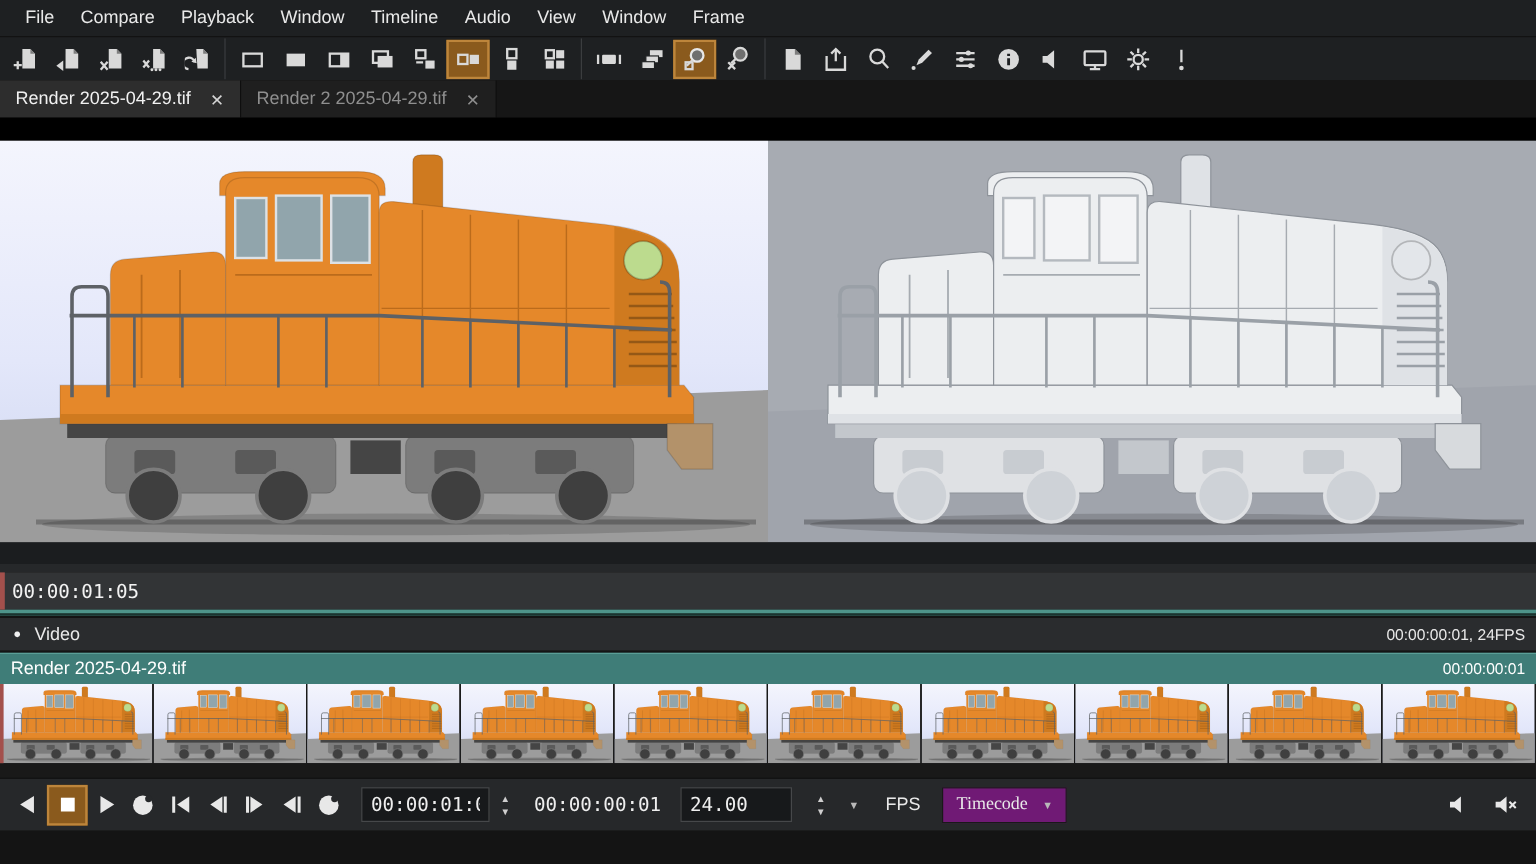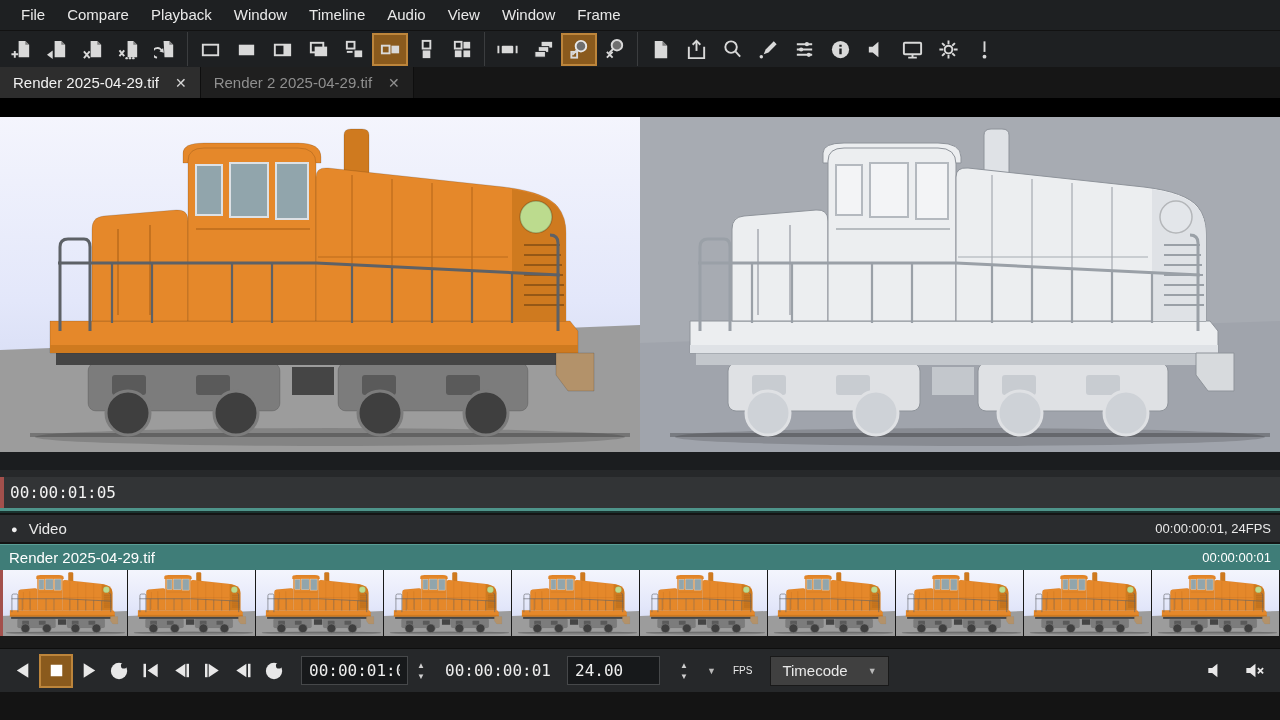--- a/index.html
+++ b/index.html
@@ -90,24 +90,24 @@
   .field { height:29px; background:#17191b; border:1px solid #46484a; color:#eeeeee;
            font:16px "DejaVu Sans Mono", monospace; padding:0 7px; }
   .tc-input { width:107px; margin-left:11px; }
   .fps-input { width:93px; margin-left:10px; }
   .spin { display:flex; flex-direction:column; align-items:center; justify-content:center;
           gap:4px; width:16px; margin-left:5px; cursor:pointer; }
   .spin span { font-size:8px; line-height:7px; color:#cfcfcf; }
   .spin2 { margin-left:16px; }
   .tc-text { font:16px "DejaVu Sans Mono", monospace; color:#eeeeee; margin-left:16px; width:112px; }
   .mini-arrow { font-size:9px; color:#b9b9b9; margin-left:15px; cursor:pointer; }
-  .fps-label { font-size:10px; color:#e9e9e9; margin-left:17px; }
-  .dropdown { margin-left:18px; height:30px; background:#404040; border:1px solid #191919;
-              color:#e9e9e9; font-size:15px; display:flex; align-items:center; gap:20px;
-              padding:0 11px; cursor:pointer; font-family:Liberation Sans, sans-serif; }
+  .fps-label { font-size:15px; color:#e9e9e9; margin-left:22px; }
+  .dropdown { margin-left:18px; height:30px; background:#701a75; border:1px solid #191919;
+              color:#e9e9e9; font-size:15px; display:flex; align-items:center; gap:12px;
+              padding:0 11px; cursor:pointer; font-family:Liberation Serif, serif; }
   .dropdown .arr { font-size:9px; color:#b9b9b9; }
   .vol { margin-left:auto; display:flex; gap:13px; margin-right:5px; }
   .vol .pb { width:26px; height:26px; }
 
   
   .statusbar { position:absolute; top:692px; left:0; right:0; height:28px; background:#26282a;
                border-top:1px solid #36383a; }
   .status-info { position:absolute; left:800px; right:0; top:0; bottom:0; background:#2e3032;
                  color:#e6e6e6; font-size:15px; line-height:26px; text-align:right; padding-right:10px; }
 </style>

